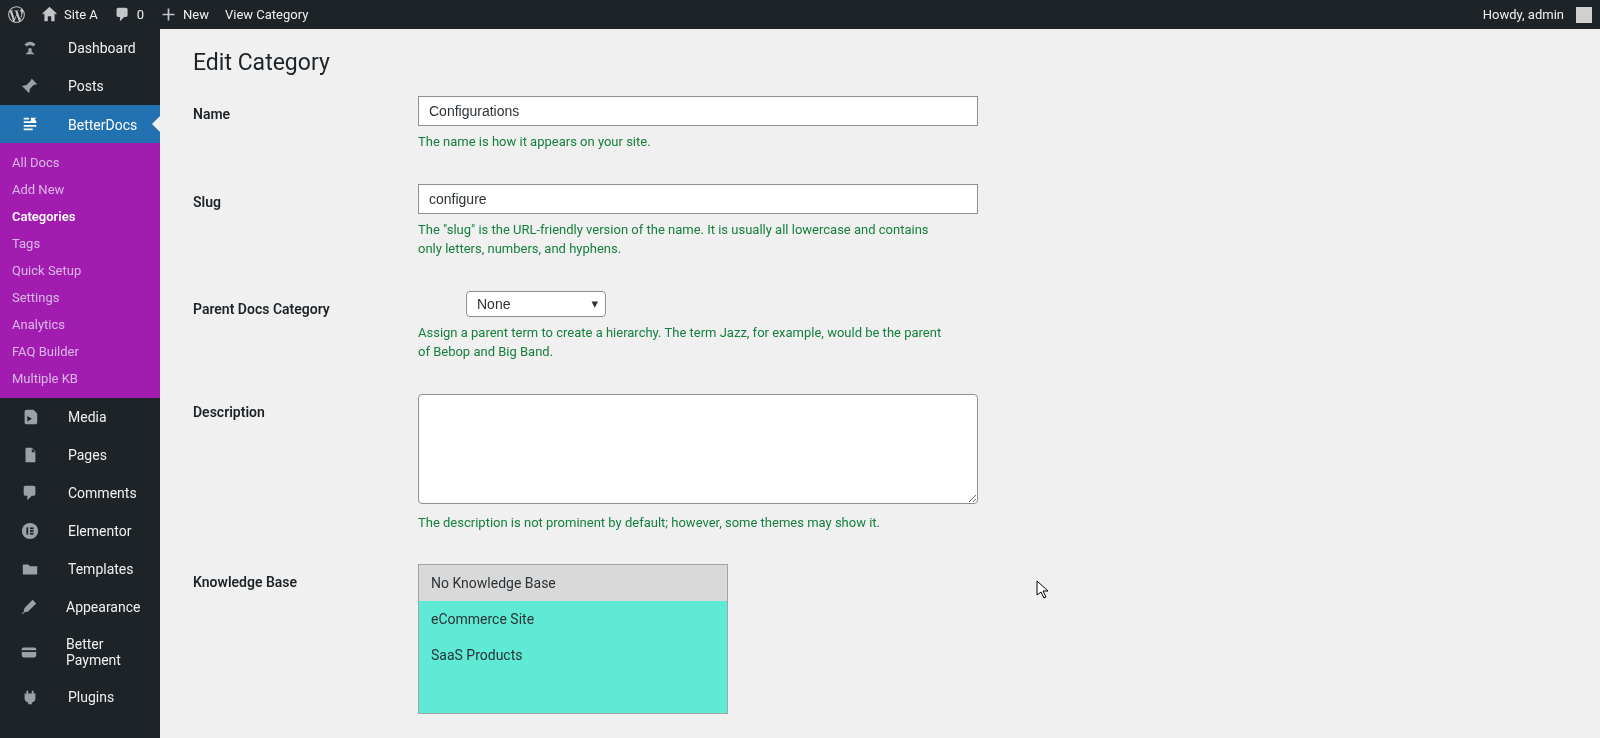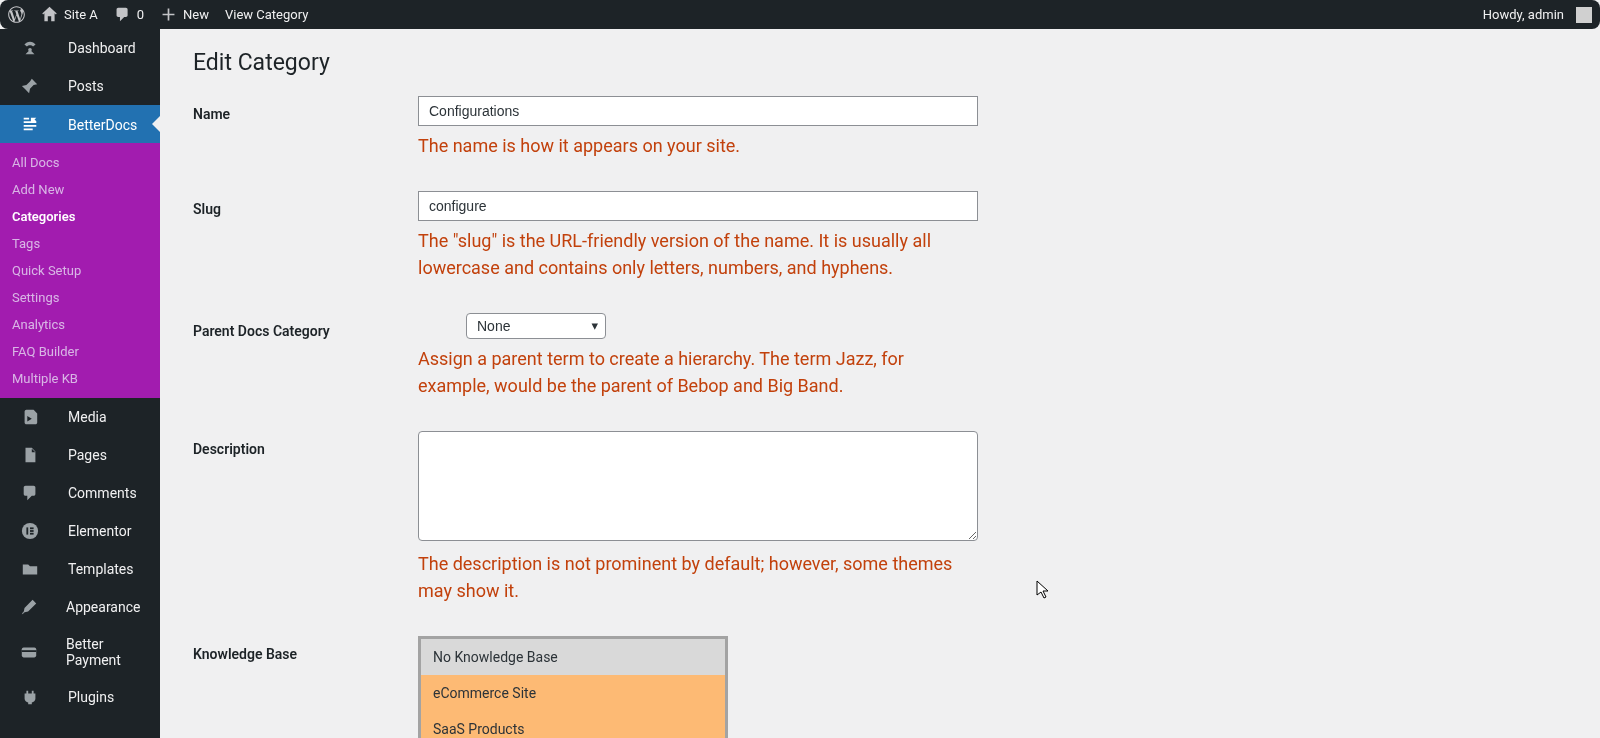--- a/index.html
+++ b/index.html
@@ -15,21 +15,20 @@
 
 
 .adminbar {
   height: 29px;
   background: #1d2327;
   color: #c3c4c7;
   display: flex;
   align-items: center;
   justify-content: space-between;
   font-size: 13px;
-  border-radius: 8px;
 }
 .adminbar-left, .adminbar-right { display: flex; align-items: center; height: 100%; }
 .adminbar a {
   color: #f0f0f1;
   text-decoration: none;
   display: flex;
   align-items: center;
   padding: 0 8px;
   height: 100%;
   gap: 6px;
@@ -152,30 +151,30 @@
   padding: 8px 10px;
   border: 1px solid #8c8f94;
   border-radius: 4px;
   background: #fff;
   resize: both;
   font-family: inherit;
   font-size: 14px;
 }
 .form-hint {
   margin-top: 6px;
-  font-size: 18px;
-  color: #c2410c;
+  font-size: 13px;
+  color: #15803d;
   max-width: 535px;
   line-height: 1.5;
 }
 .kb-select {
   width: 310px;
-  border: 3px solid #a3a3a3;
-  background: #fdba74;
-  height: 135px;
+  border: 1px solid #a3a3a3;
+  background: #5eead4;
+  height: 150px;
   overflow-y: scroll;
 }
 .kb-option {
   padding: 10px 12px;
   font-size: 14px;
   color: #2c3338;
   cursor: pointer;
 }
 .kb-option.selected { background: #d9d9d9; }
 

